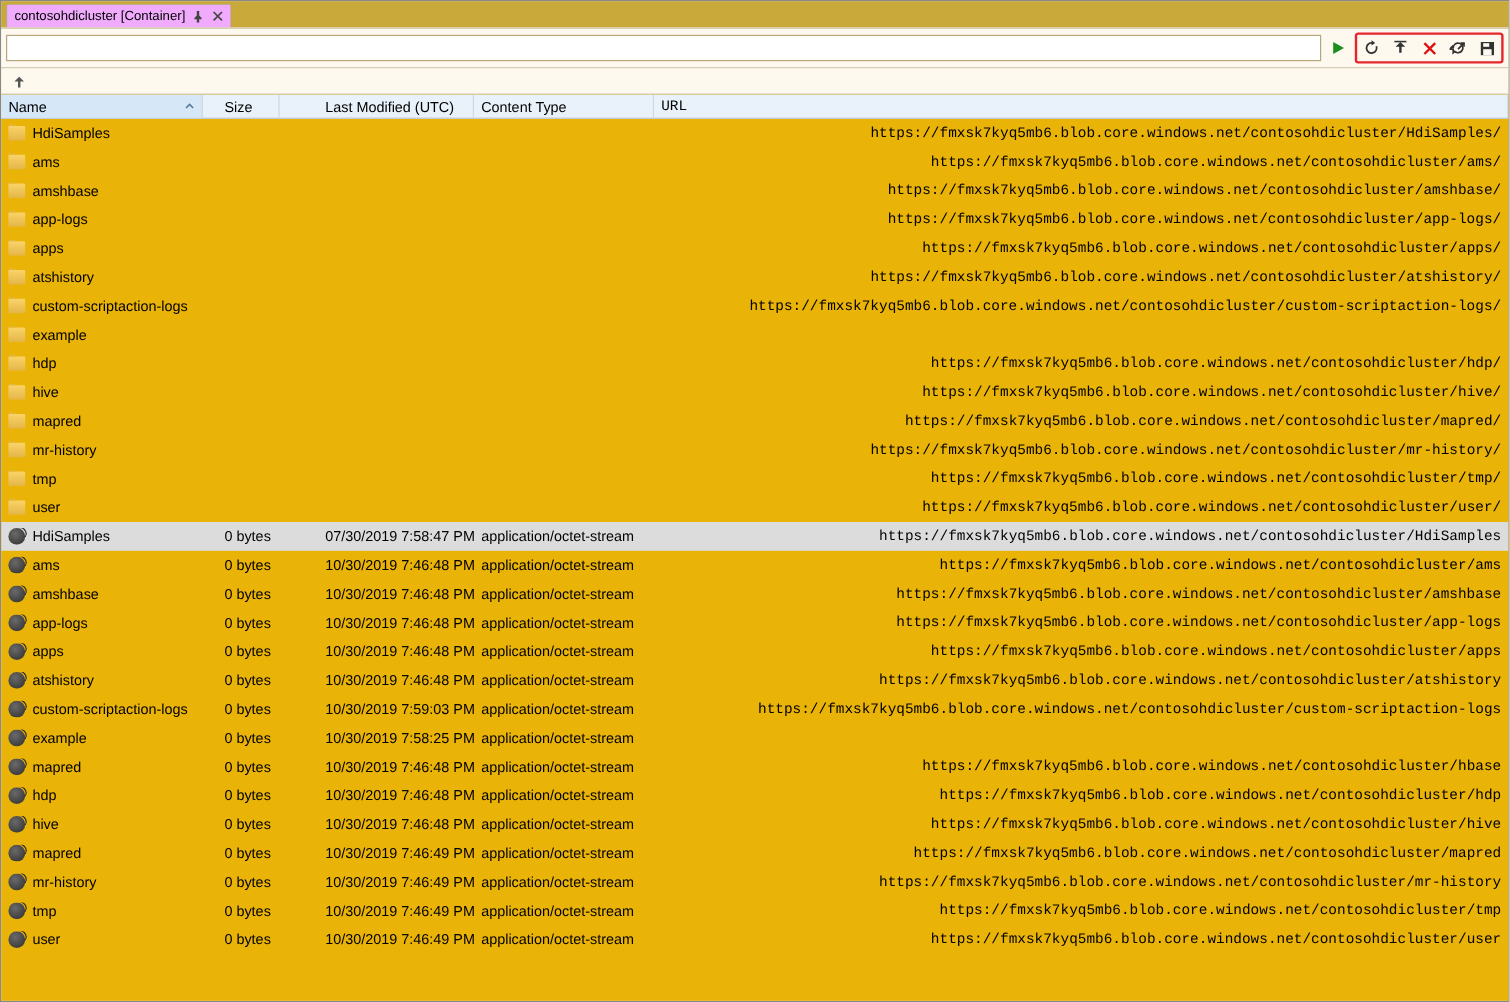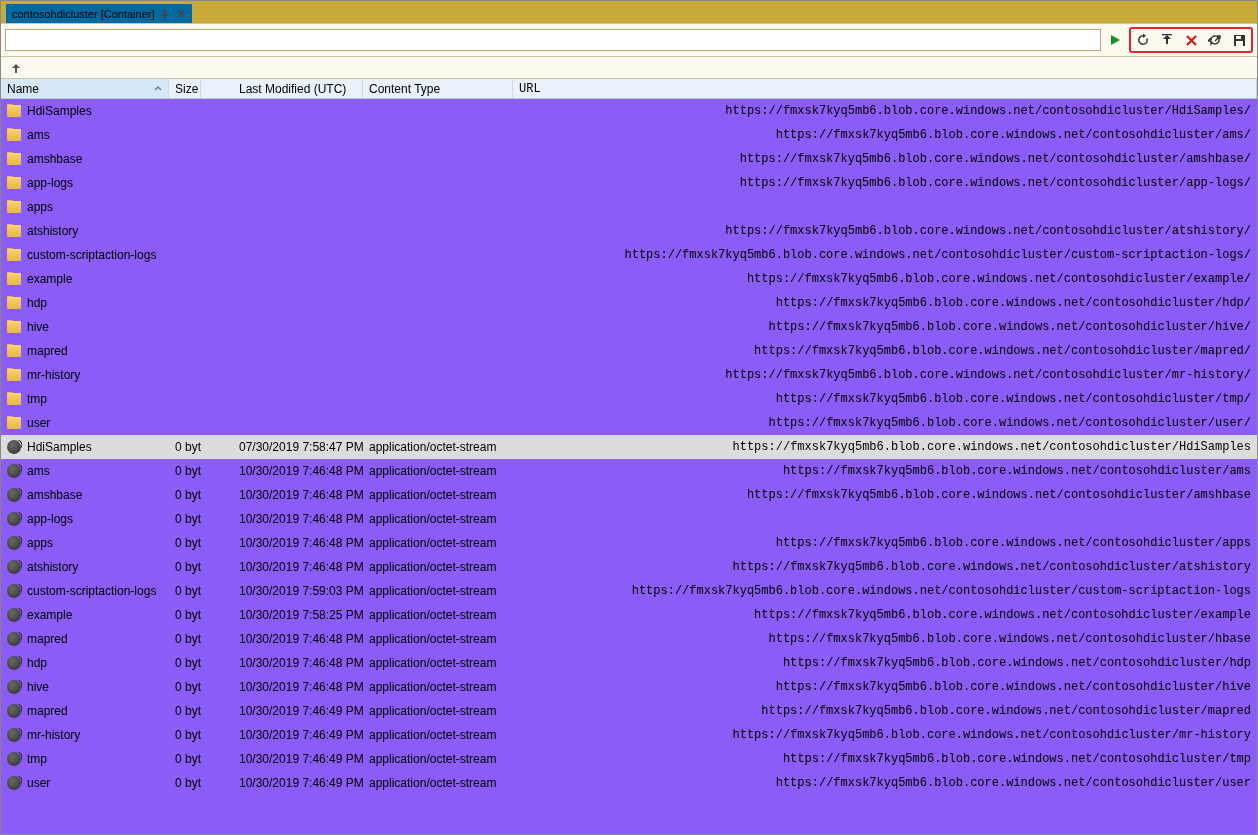--- a/index.html
+++ b/index.html
@@ -20,21 +20,21 @@
   }
   .tabstrip {
     height: 22px;
     background: #c9a93a;
     display: flex;
     align-items: stretch;
     padding: 2px 4px 0 4px;
     gap: 4px;
   }
   .tab {
-    background: #0369a1;
+    background: #f0abfc;
     border: 1px solid #b6a77d;
     border-bottom: none;
     border-radius: 2px 2px 0 0;
     padding: 1px 6px;
     display: flex;
     align-items: center;
     gap: 6px;
     font-size: 11px;
   }
   .tab .pin, .tab .close {
@@ -76,21 +76,21 @@
   .nav-up-row {
     height: 22px;
     background: #fdf9ef;
     border-bottom: 1px solid #ccc4a7;
     display: flex;
     align-items: center;
     padding-left: 8px;
   }
   .content-area {
     flex: 1;
-    background: #8b5cf6;
+    background: #eab308;
     overflow-y: scroll;
   }
   .col-header-row {
     display: flex;
     background: #e9f2fa;
     border-bottom: 1px solid #b8c8d8;
     height: 20px;
     font-size: 12px;
   }
   .col-header {
@@ -99,21 +99,21 @@
     white-space: nowrap;
     overflow: hidden;
     text-overflow: ellipsis;
     display: flex;
     align-items: center;
   }
   .col-header.sorted {
     background: #d6e8f7;
   }
   .col-name      { width: 168px; }
-  .col-size      { width:  32px; }
+  .col-size      { width:  52px; margin-left: 12px; }
   .col-modified  { width: 130px; margin-left: 32px; }
   .col-type      { width: 150px; }
   .col-url       { flex: 1; font-family: Liberation Mono, monospace; }
 
   .row {
     display: flex;
     height: 24px;
     align-items: center;
     font-size: 12px;
     color: #000;
@@ -337,20 +337,23 @@
           </div>
           <div class="cell col-size">
             <span></span>
           </div>
           <div class="cell col-modified">
             <span></span>
           </div>
           <div class="cell col-type">
             <span></span>
           </div>
+          <div class="cell col-url">
+            <span>https://fmxsk7kyq5mb6.blob.core.windows.net/contosohdicluster/apps/</span>
+          </div>
         </div>
         <div class="row">
           <div class="cell col-name">
             <span class="icon-folder"></span>
             <span>atshistory</span>
           </div>
           <div class="cell col-size">
             <span></span>
           </div>
           <div class="cell col-modified">
@@ -388,23 +391,20 @@
           </div>
           <div class="cell col-size">
             <span></span>
           </div>
           <div class="cell col-modified">
             <span></span>
           </div>
           <div class="cell col-type">
             <span></span>
           </div>
-          <div class="cell col-url">
-            <span>https://fmxsk7kyq5mb6.blob.core.windows.net/contosohdicluster/example/</span>
-          </div>
         </div>
         <div class="row">
           <div class="cell col-name">
             <span class="icon-folder"></span>
             <span>hdp</span>
           </div>
           <div class="cell col-size">
             <span></span>
           </div>
           <div class="cell col-modified">
@@ -568,20 +568,23 @@
           </div>
           <div class="cell col-size">
             <span>0 bytes</span>
           </div>
           <div class="cell col-modified">
             <span>10/30/2019 7:46:48 PM</span>
           </div>
           <div class="cell col-type">
             <span>application/octet-stream</span>
           </div>
+          <div class="cell col-url">
+            <span>https://fmxsk7kyq5mb6.blob.core.windows.net/contosohdicluster/app-logs</span>
+          </div>
         </div>
         <div class="row">
           <div class="cell col-name">
             <span class="icon-blob"></span>
             <span>apps</span>
           </div>
           <div class="cell col-size">
             <span>0 bytes</span>
           </div>
           <div class="cell col-modified">
@@ -636,23 +639,20 @@
             <span>example</span>
           </div>
           <div class="cell col-size">
             <span>0 bytes</span>
           </div>
           <div class="cell col-modified">
             <span>10/30/2019 7:58:25 PM</span>
           </div>
           <div class="cell col-type">
             <span>application/octet-stream</span>
-          </div>
-          <div class="cell col-url">
-            <span>https://fmxsk7kyq5mb6.blob.core.windows.net/contosohdicluster/example</span>
           </div>
         </div>
         <div class="row">
           <div class="cell col-name">
             <span class="icon-blob"></span>
             <span>mapred</span>
           </div>
           <div class="cell col-size">
             <span>0 bytes</span>
           </div>

